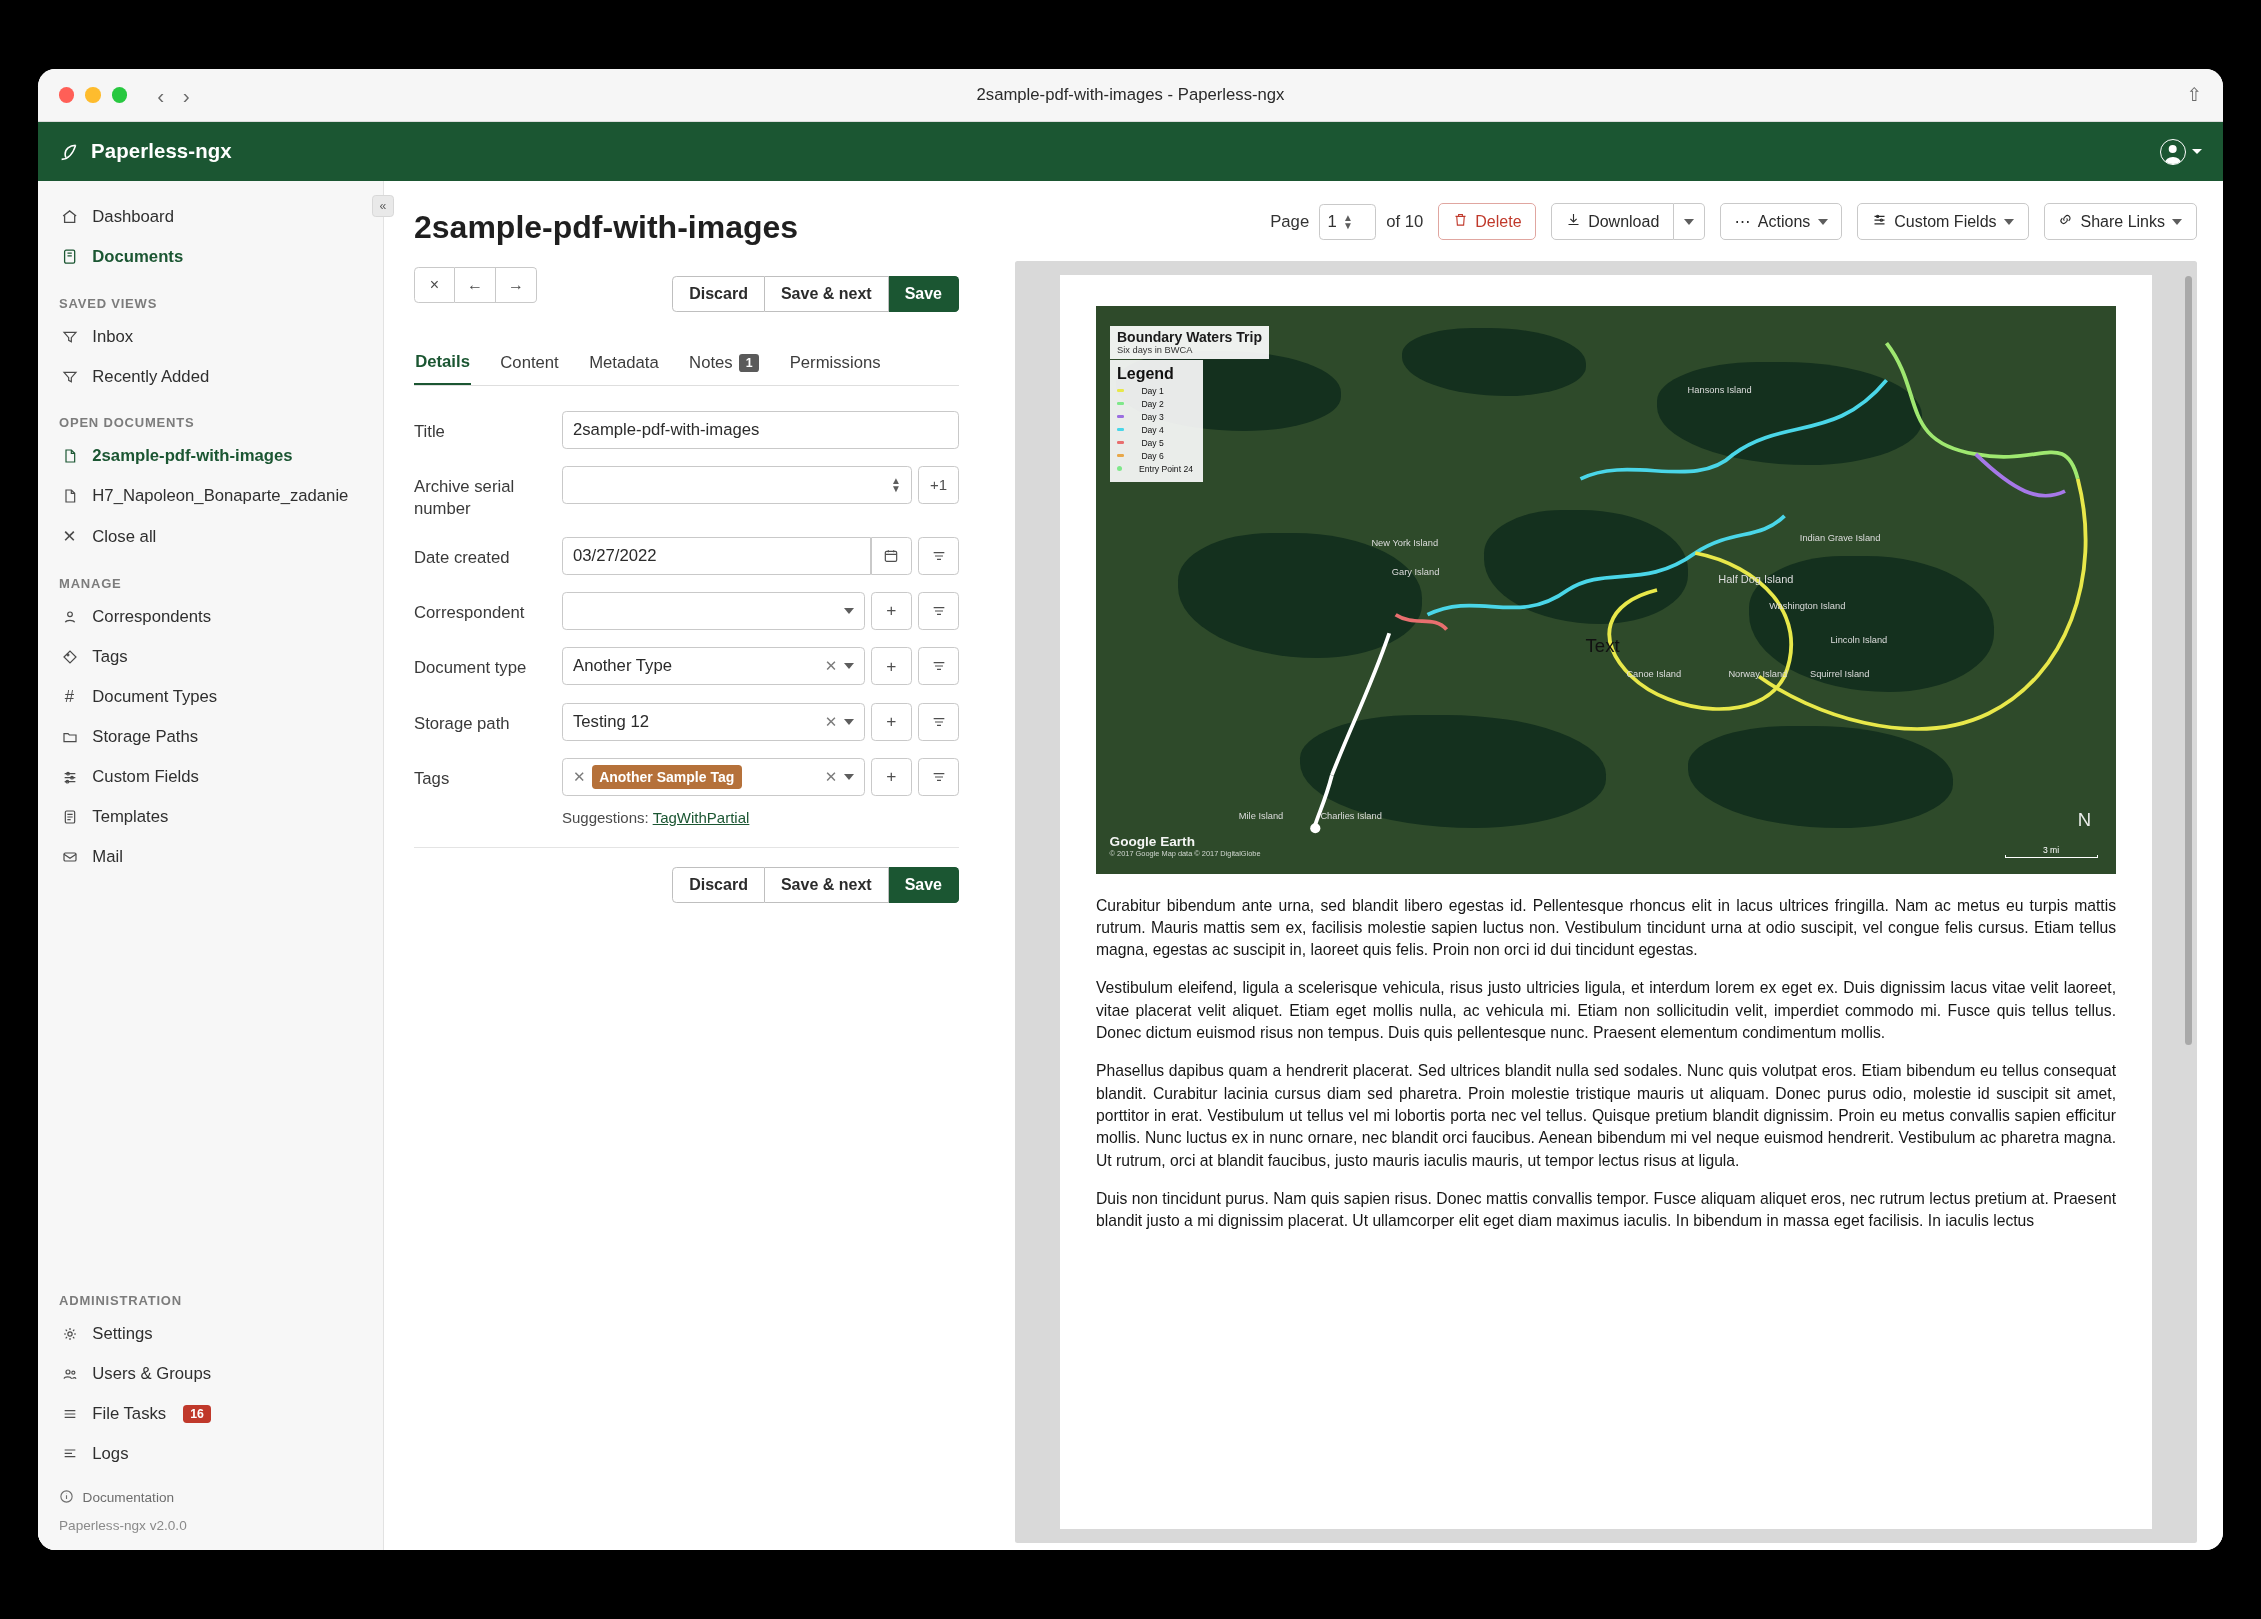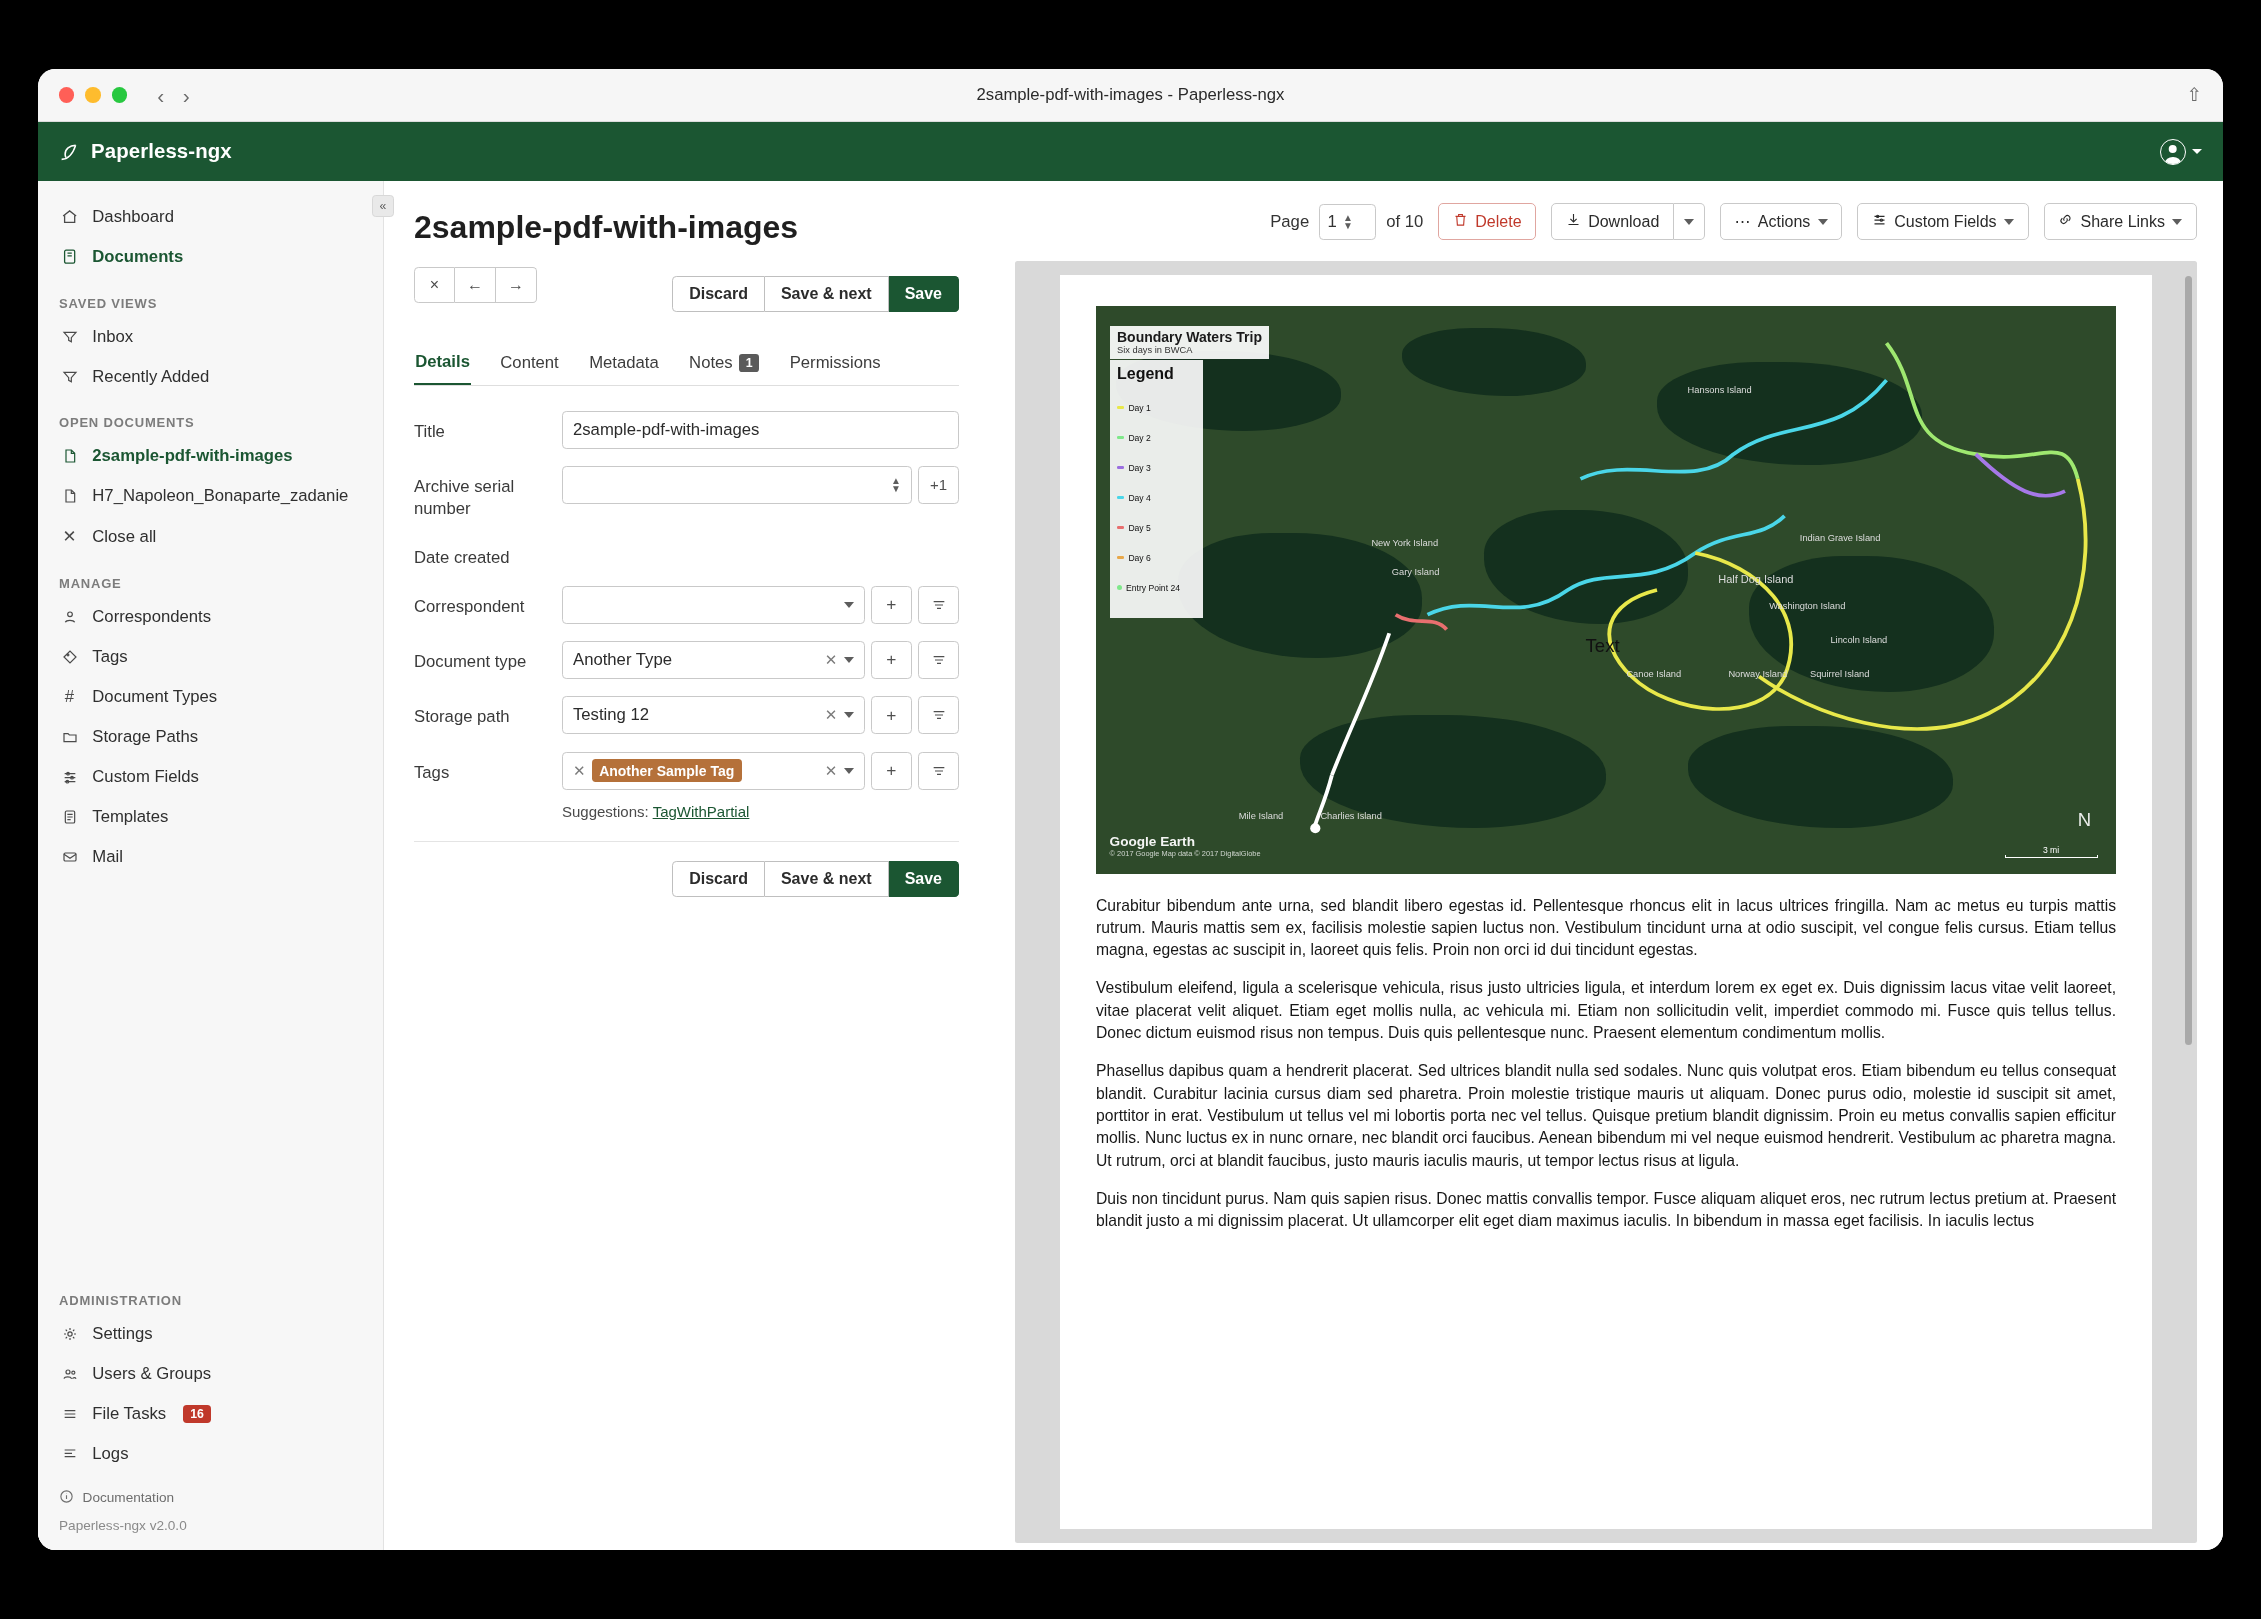--- a/index.html
+++ b/index.html
@@ -236,21 +236,21 @@
     position: absolute; background: rgba(255,255,255,.92);
     font-size: 14px; font-weight: 700; color: #1a1a1a; padding: 3.7px 7.4px;
   }
   .maplabel small { display: block; font-size: 9.3px; font-weight: 400; color: #333; }
   .legend {
     position: absolute; left: 13.6px; top: 54px;
     background: rgba(255,255,255,.9); padding: 5px 7.4px; font-size: 8.6px; color: #111;
     min-width: 93px;
   }
   .legend b { display: block; font-size: 16px; margin-bottom: 3.1px; }
-  .legend .lrow { display: flex; align-items: center; gap: 4px; margin: 20px 0; }
+  .legend .lrow { display: flex; align-items: center; gap: 17px; margin: 3px 0; }
   .legend .sw { width: 7.4px; height: 2.5px; border-radius: 1.2px; }
   .gmark { position: absolute; left: 13.6px; bottom: 16px; color: #fff; font-size: 13.6px; font-weight: 700; opacity: .95; }
   .gmark small { display: block; font-size: 7.4px; font-weight: 400; opacity: .8; }
   .scalebar { position: absolute; right: 18.5px; bottom: 16px; color: #fff; font-size: 8.6px; text-align: center; }
   .scalebar .bar { width: 93px; height: 3.1px; border: 0.6px solid #fff; border-top: none; }
   .northarrow { position: absolute; right: 25px; bottom: 43px; color: #fff; font-size: 18.5px; opacity: .9; }
   .mtext { position: absolute; left: 48%; top: 58%; color: #111; font-size: 18.5px; }
   .ptext {
     font-size: 15.7px; line-height: 1.42; color: #171717; text-align: justify;
     margin-top: 21px;
@@ -527,20 +527,36 @@
           <div class="inp">
             <span class="val"></span>
             <span class="spinner">▲<br>▼</span>
           </div>
           <div class="sq" style="font-size:15px;">+1</div>
         </div>
       </div>
 
       <div class="frow">
         <div class="flabel">Date created</div>
+        <div class="fctl">
+          <div class="inp attached-left">
+            <span class="val">03/27/2022</span>
+          </div>
+          <div class="sq attached">
+            <svg viewBox="0 0 24 24" width="16" height="16" fill="none" stroke="#4f4f4f" stroke-width="1.8">
+                <rect x="3.5" y="5" width="17" height="15" rx="2"></rect>
+                <path d="M3.5 9.5h17M8 3.5v3M16 3.5v3"></path>
+              </svg>
+          </div>
+          <div class="sq">
+            <svg viewBox="0 0 24 24" width="16" height="16" fill="none" stroke="#4f4f4f" stroke-width="1.8">
+                <path d="M4 7h16M6 12h12M9 17h6"></path>
+              </svg>
+          </div>
+        </div>
       </div>
 
       <div class="frow">
         <div class="flabel">Correspondent</div>
         <div class="fctl">
           <div class="inp">
             <span class="val"></span>
             <span class="chev"></span>
           </div>
           <div class="sq">+</div>

